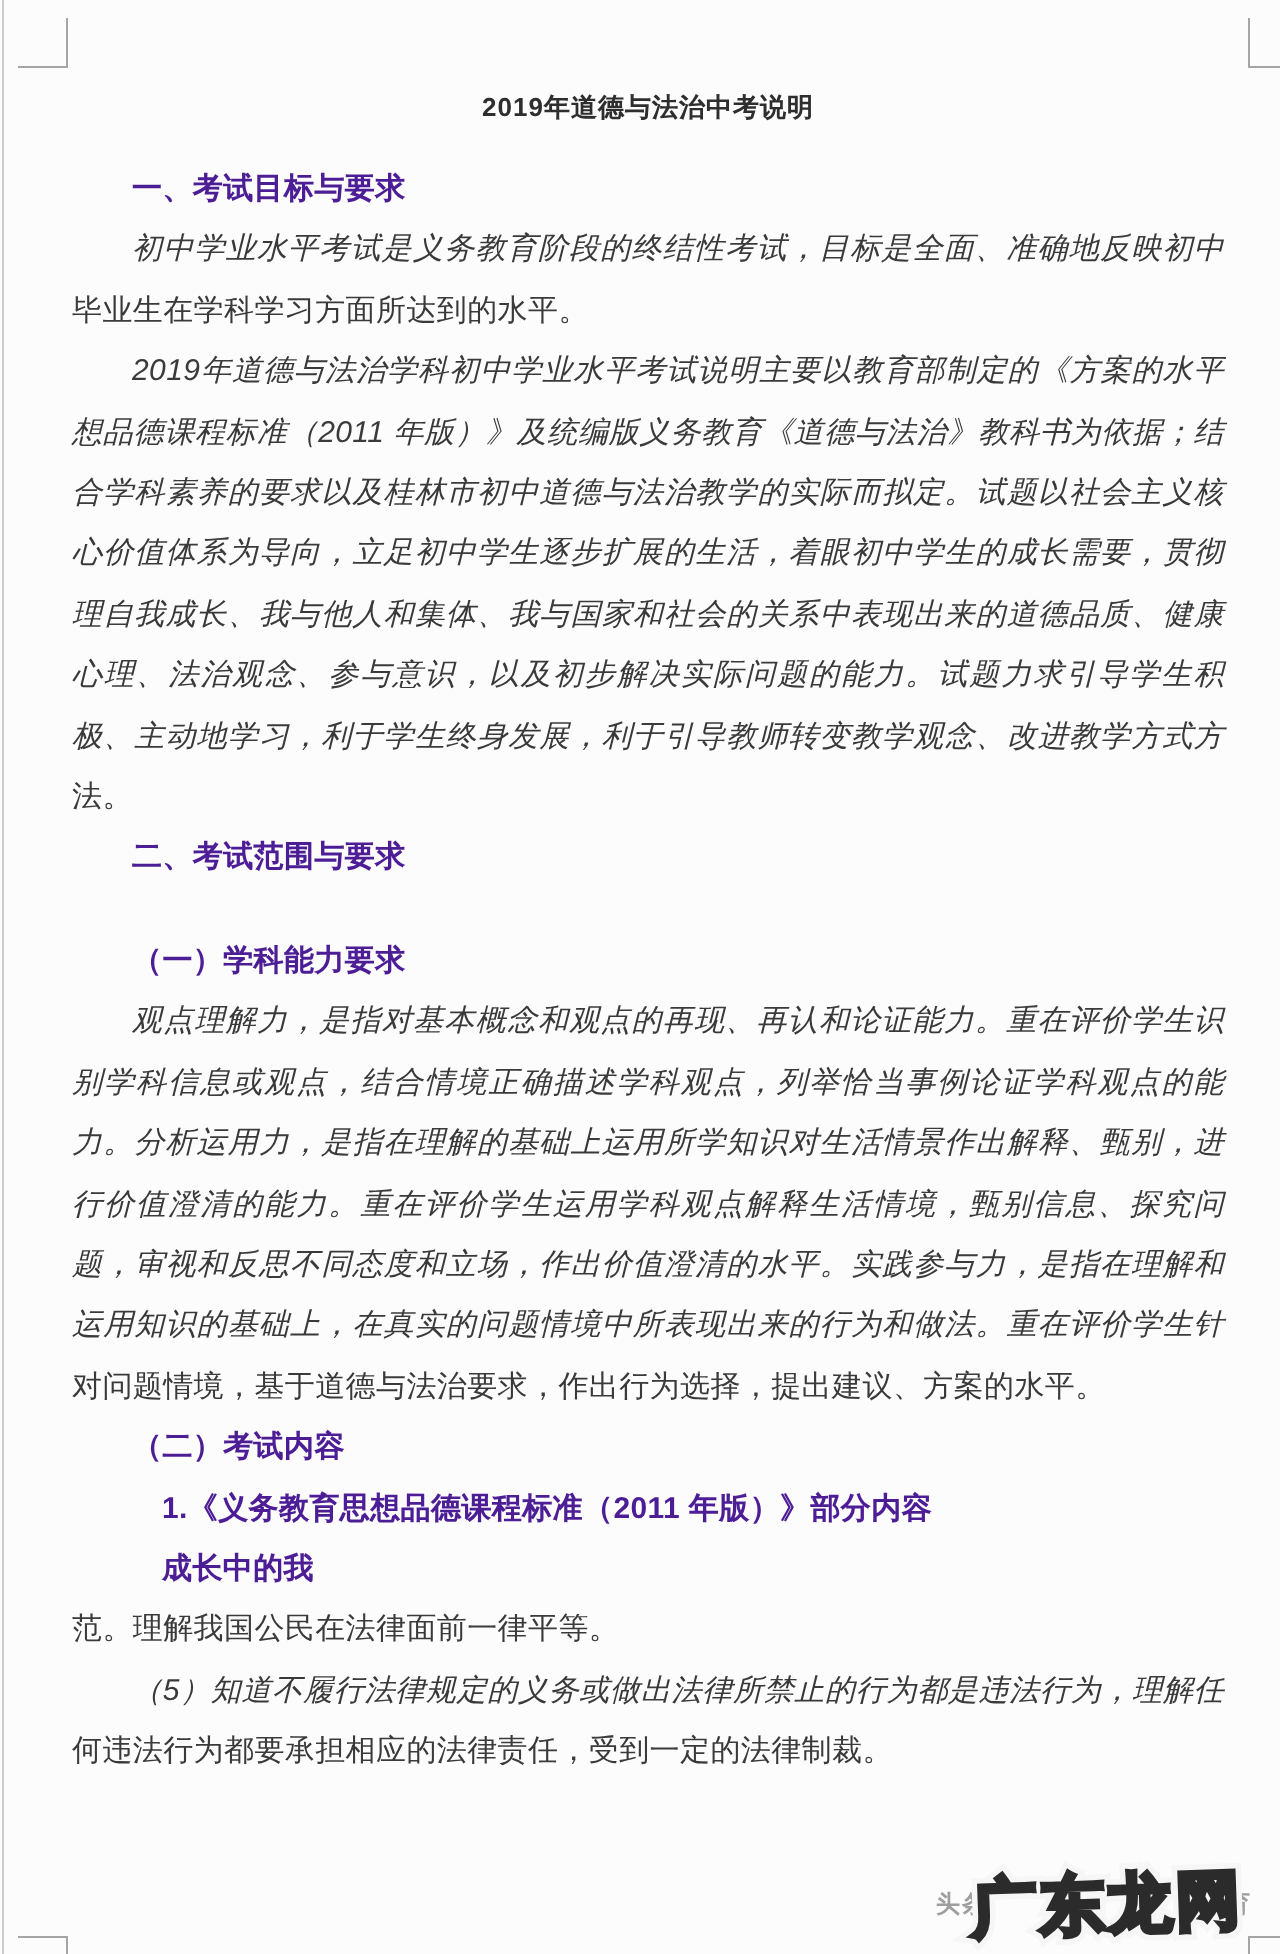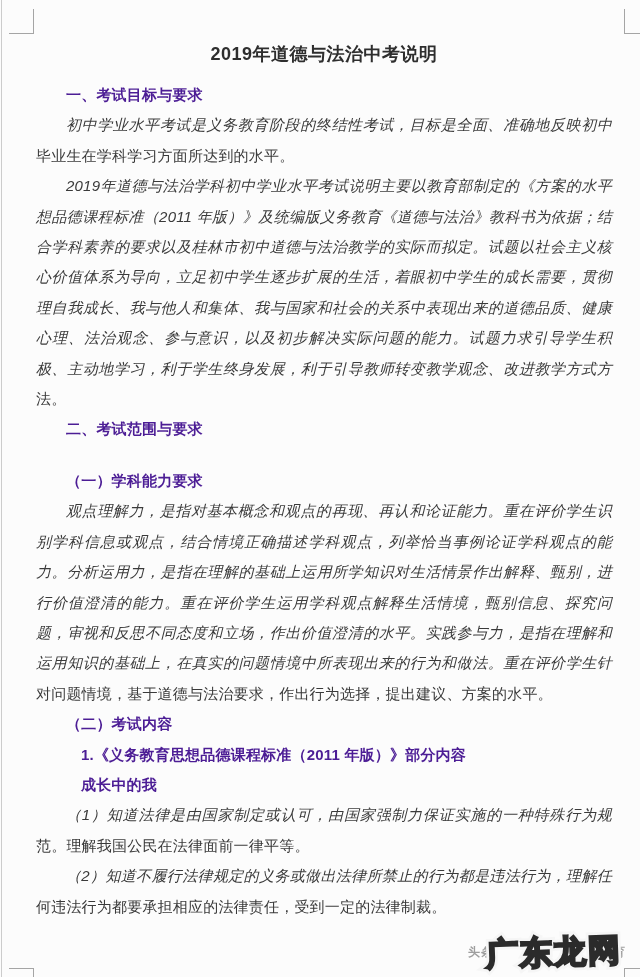--- a/index.html
+++ b/index.html
@@ -35,21 +35,21 @@
     position: absolute;
     left: 36px; top: 42px;
     width: 576px;
     font-size: 15px;
   }
   .doc-title {
     height: 38px;
     line-height: 24px;
     text-align: center;
     font-weight: bold;
-    font-size: 18px;
+    font-size: 13px;
     color: #2e2e2e;
     letter-spacing: 0.5px;
   }
   .line {
     line-height: 30.4px;
     letter-spacing: 0.2px;
     white-space: pre-wrap;
   }
   .line.b { font-weight: bold; color: #4c1d95; }
   .line.j { text-align: justify; text-align-last: justify; font-style: italic; }
@@ -121,23 +121,22 @@
         <div class="line j" style="text-indent: 2em;">观点理解力，是指对基本概念和观点的再现、再认和论证能力。重在评价学生识</div>
         <div class="line j">别学科信息或观点，结合情境正确描述学科观点，列举恰当事例论证学科观点的能</div>
         <div class="line j">力。分析运用力，是指在理解的基础上运用所学知识对生活情景作出解释、甄别，进</div>
         <div class="line j">行价值澄清的能力。重在评价学生运用学科观点解释生活情境，甄别信息、探究问</div>
         <div class="line j">题，审视和反思不同态度和立场，作出价值澄清的水平。实践参与力，是指在理解和</div>
         <div class="line j">运用知识的基础上，在真实的问题情境中所表现出来的行为和做法。重在评价学生针</div>
         <div class="line">对问题情境，基于道德与法治要求，作出行为选择，提出建议、方案的水平。</div>
         <div class="line b" style="text-indent: 2em;">（二）考试内容</div>
         <div class="line b" style="text-indent: 3em;">1.《义务教育思想品德课程标准（2011 年版）》部分内容</div>
         <div class="line b" style="text-indent: 3em;">成长中的我</div>
-        <div class="line j" style="text-indent: 2em;">（1）知道法律是由国家制定或认可，由国家强制力保证实施的一种特殊行为规</div>
         <div class="line">范。理解我国公民在法律面前一律平等。</div>
-        <div class="line j" style="text-indent: 2em;">（2）知道不履行法律规定的义务或做出法律所禁止的行为都是违法行为，理解任</div>
+        <div class="line j" style="text-indent: 2em;">（5）知道不履行法律规定的义务或做出法律所禁止的行为都是违法行为，理解任</div>
         <div class="line">何违法行为都要承担相应的法律责任，受到一定的法律制裁。</div>
       </div>
   </div>
 
   <div class="watermark">
     <span class="wm-under left">头条</span>
     <span class="wm-under right">教育</span>
     <span class="wm-over">
       <span class="back">广东龙网</span>
       <span class="front">广东龙网</span>

